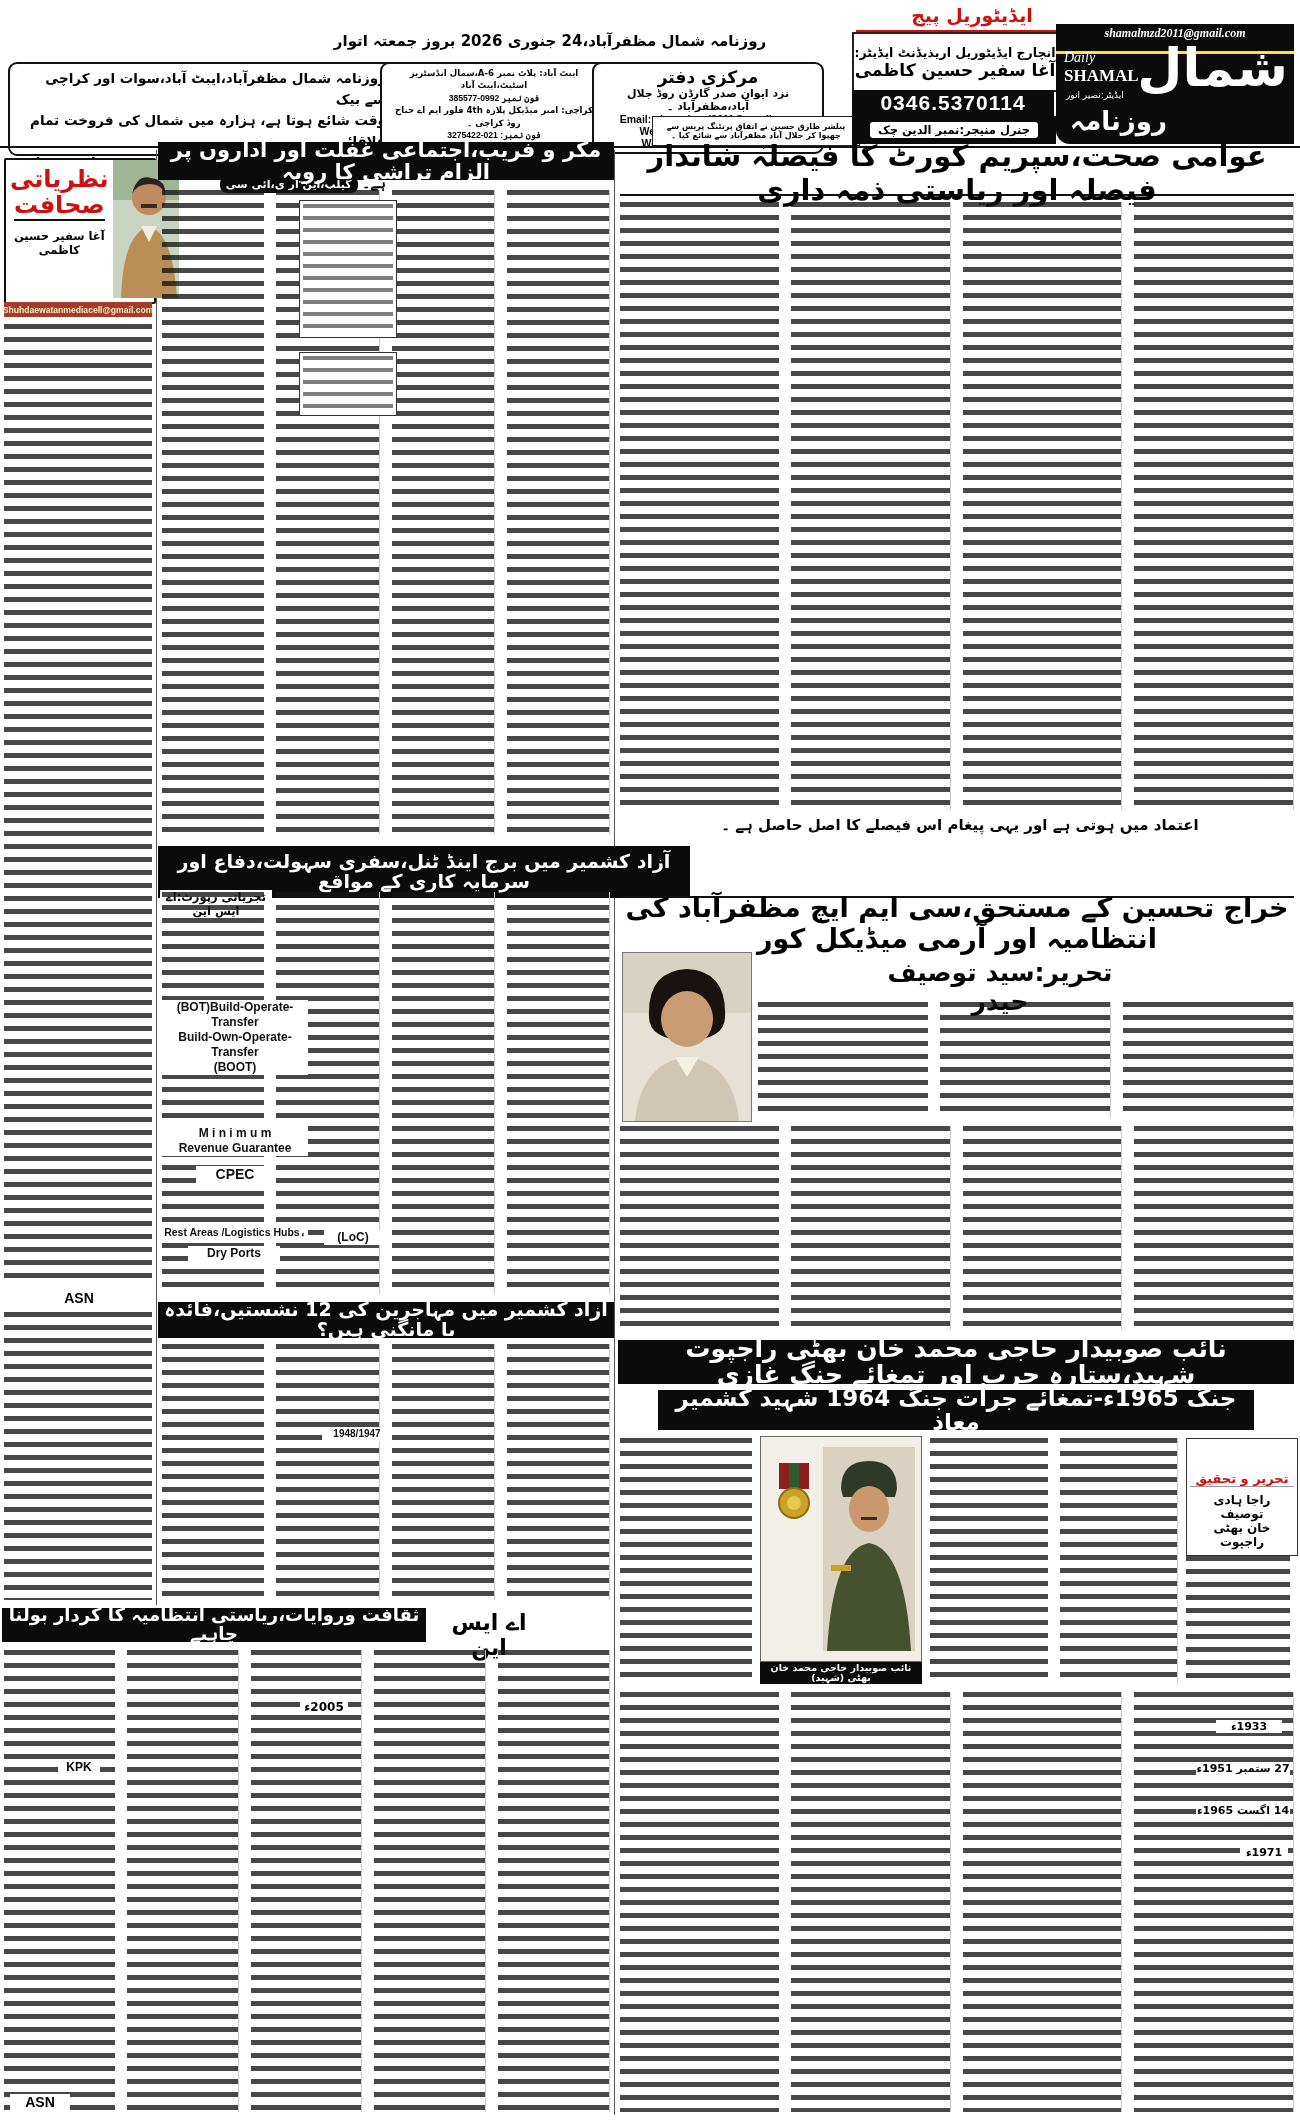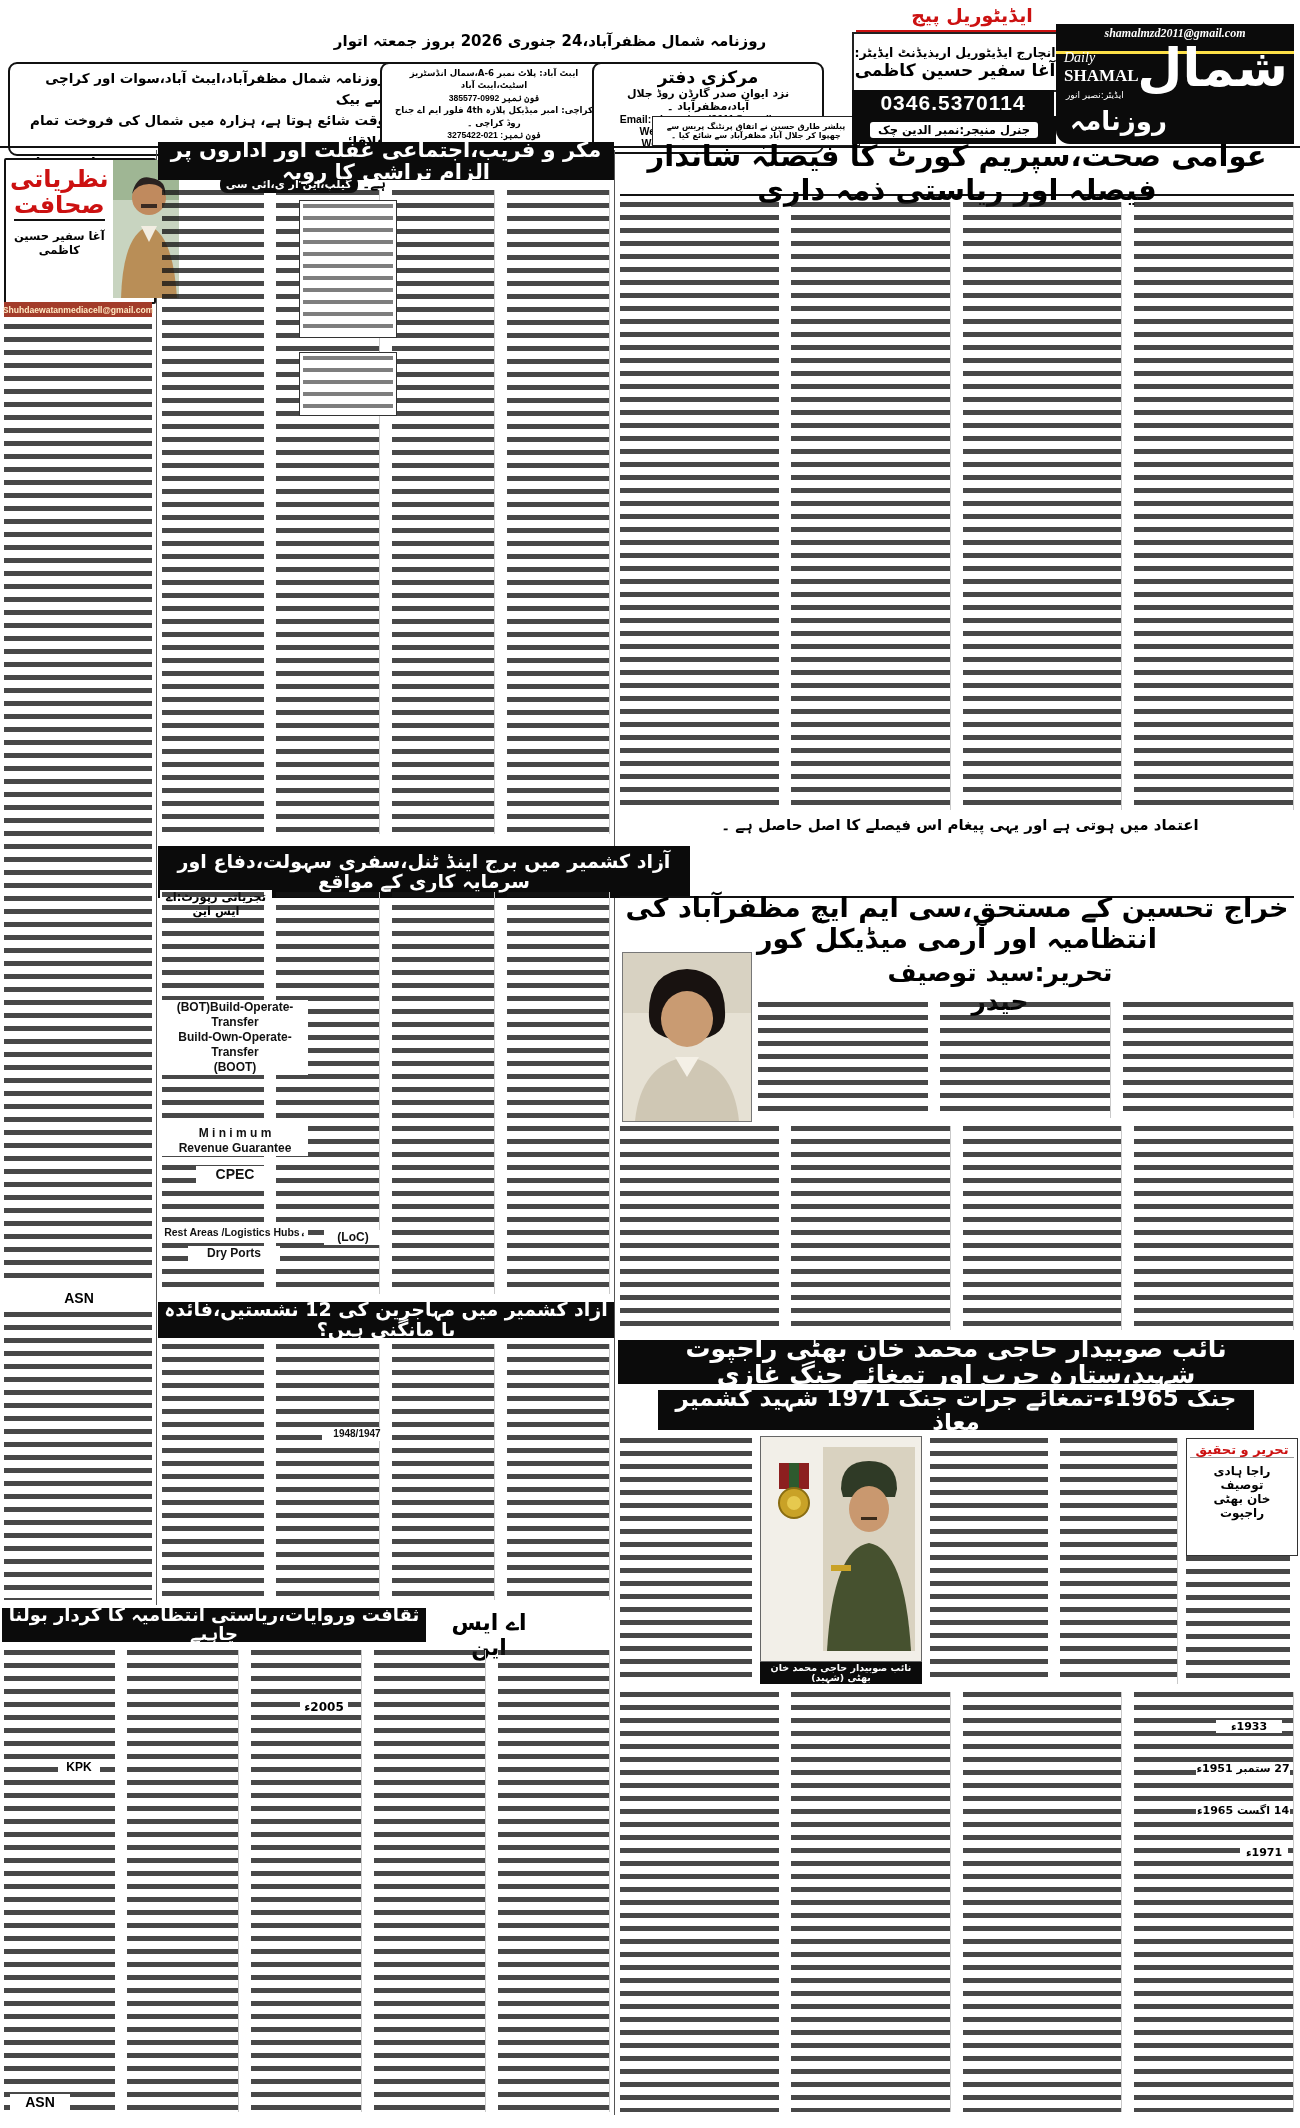--- a/index.html
+++ b/index.html
@@ -182,24 +182,24 @@
   <div class="abs band ur" style="left:158px;top:1302px;width:456px;height:36px;font-size:19px;">آزاد کشمیر میں مہاجرین کی 12 نشستیں،فائدہ یا مانگنی ہیں؟</div>
   <div class="abs cols" style="left:162px;top:1344px;width:448px;height:256px;">
     <div class="tx"></div>
     <div class="tx"></div>
     <div class="tx"></div>
     <div class="tx"></div>
   </div>
   <div class="abs engbold" style="left:322px;top:1428px;width:70px;font-size:10px;">1948/1947</div>
 
   <div class="abs band ur" style="left:618px;top:1340px;width:676px;height:44px;font-size:25px;">نائب صوبیدار حاجی محمد خان بھٹی راجپوت شہید،ستارہ حرب اور تمغائے جنگ غازی</div>
-  <div class="abs band ur" style="left:658px;top:1390px;width:596px;height:40px;font-size:23px;">جنگ 1965ء-تمغائے جرأت جنگ 1971 شہید کشمیر معاذ</div>
+  <div class="abs band ur" style="left:658px;top:1390px;width:596px;height:40px;font-size:23px;">جنگ 1965ء-تمغائے جرأت جنگ 1964 شہید کشمیر معاذ</div>
 
   <div class="abs smallbox" style="left:1186px;top:1438px;width:104px;height:110px;text-align:center;">
-    <div class="ur" style="color:#cc1111;font-size:13px;font-weight:bold;border-bottom:1px solid #999;">تحریر و تحقیق</div>
+    <div class="ur" style="color:#cc1111;font-size:13px;font-weight:bold;border-bottom:1px solid #999;margin-top:29px;">تحریر و تحقیق</div>
     <div class="ur" style="font-size:12px;font-weight:bold;margin-top:6px;">راجا ہادی توصیف</div>
     <div class="ur" style="font-size:12px;font-weight:bold;">خان بھٹی</div>
     <div class="ur" style="font-size:12px;font-weight:bold;">راجپوت</div>
   </div>
 
   <svg class="abs" width="160" height="224" viewBox="0 0 160 224" style="left:760px;top:1436px;border:1px solid #666;">
     <rect width="160" height="224" fill="#f2efe8"></rect>
 
     <g>
       <rect x="18" y="26" width="30" height="26" fill="#8c1f1f"></rect>

